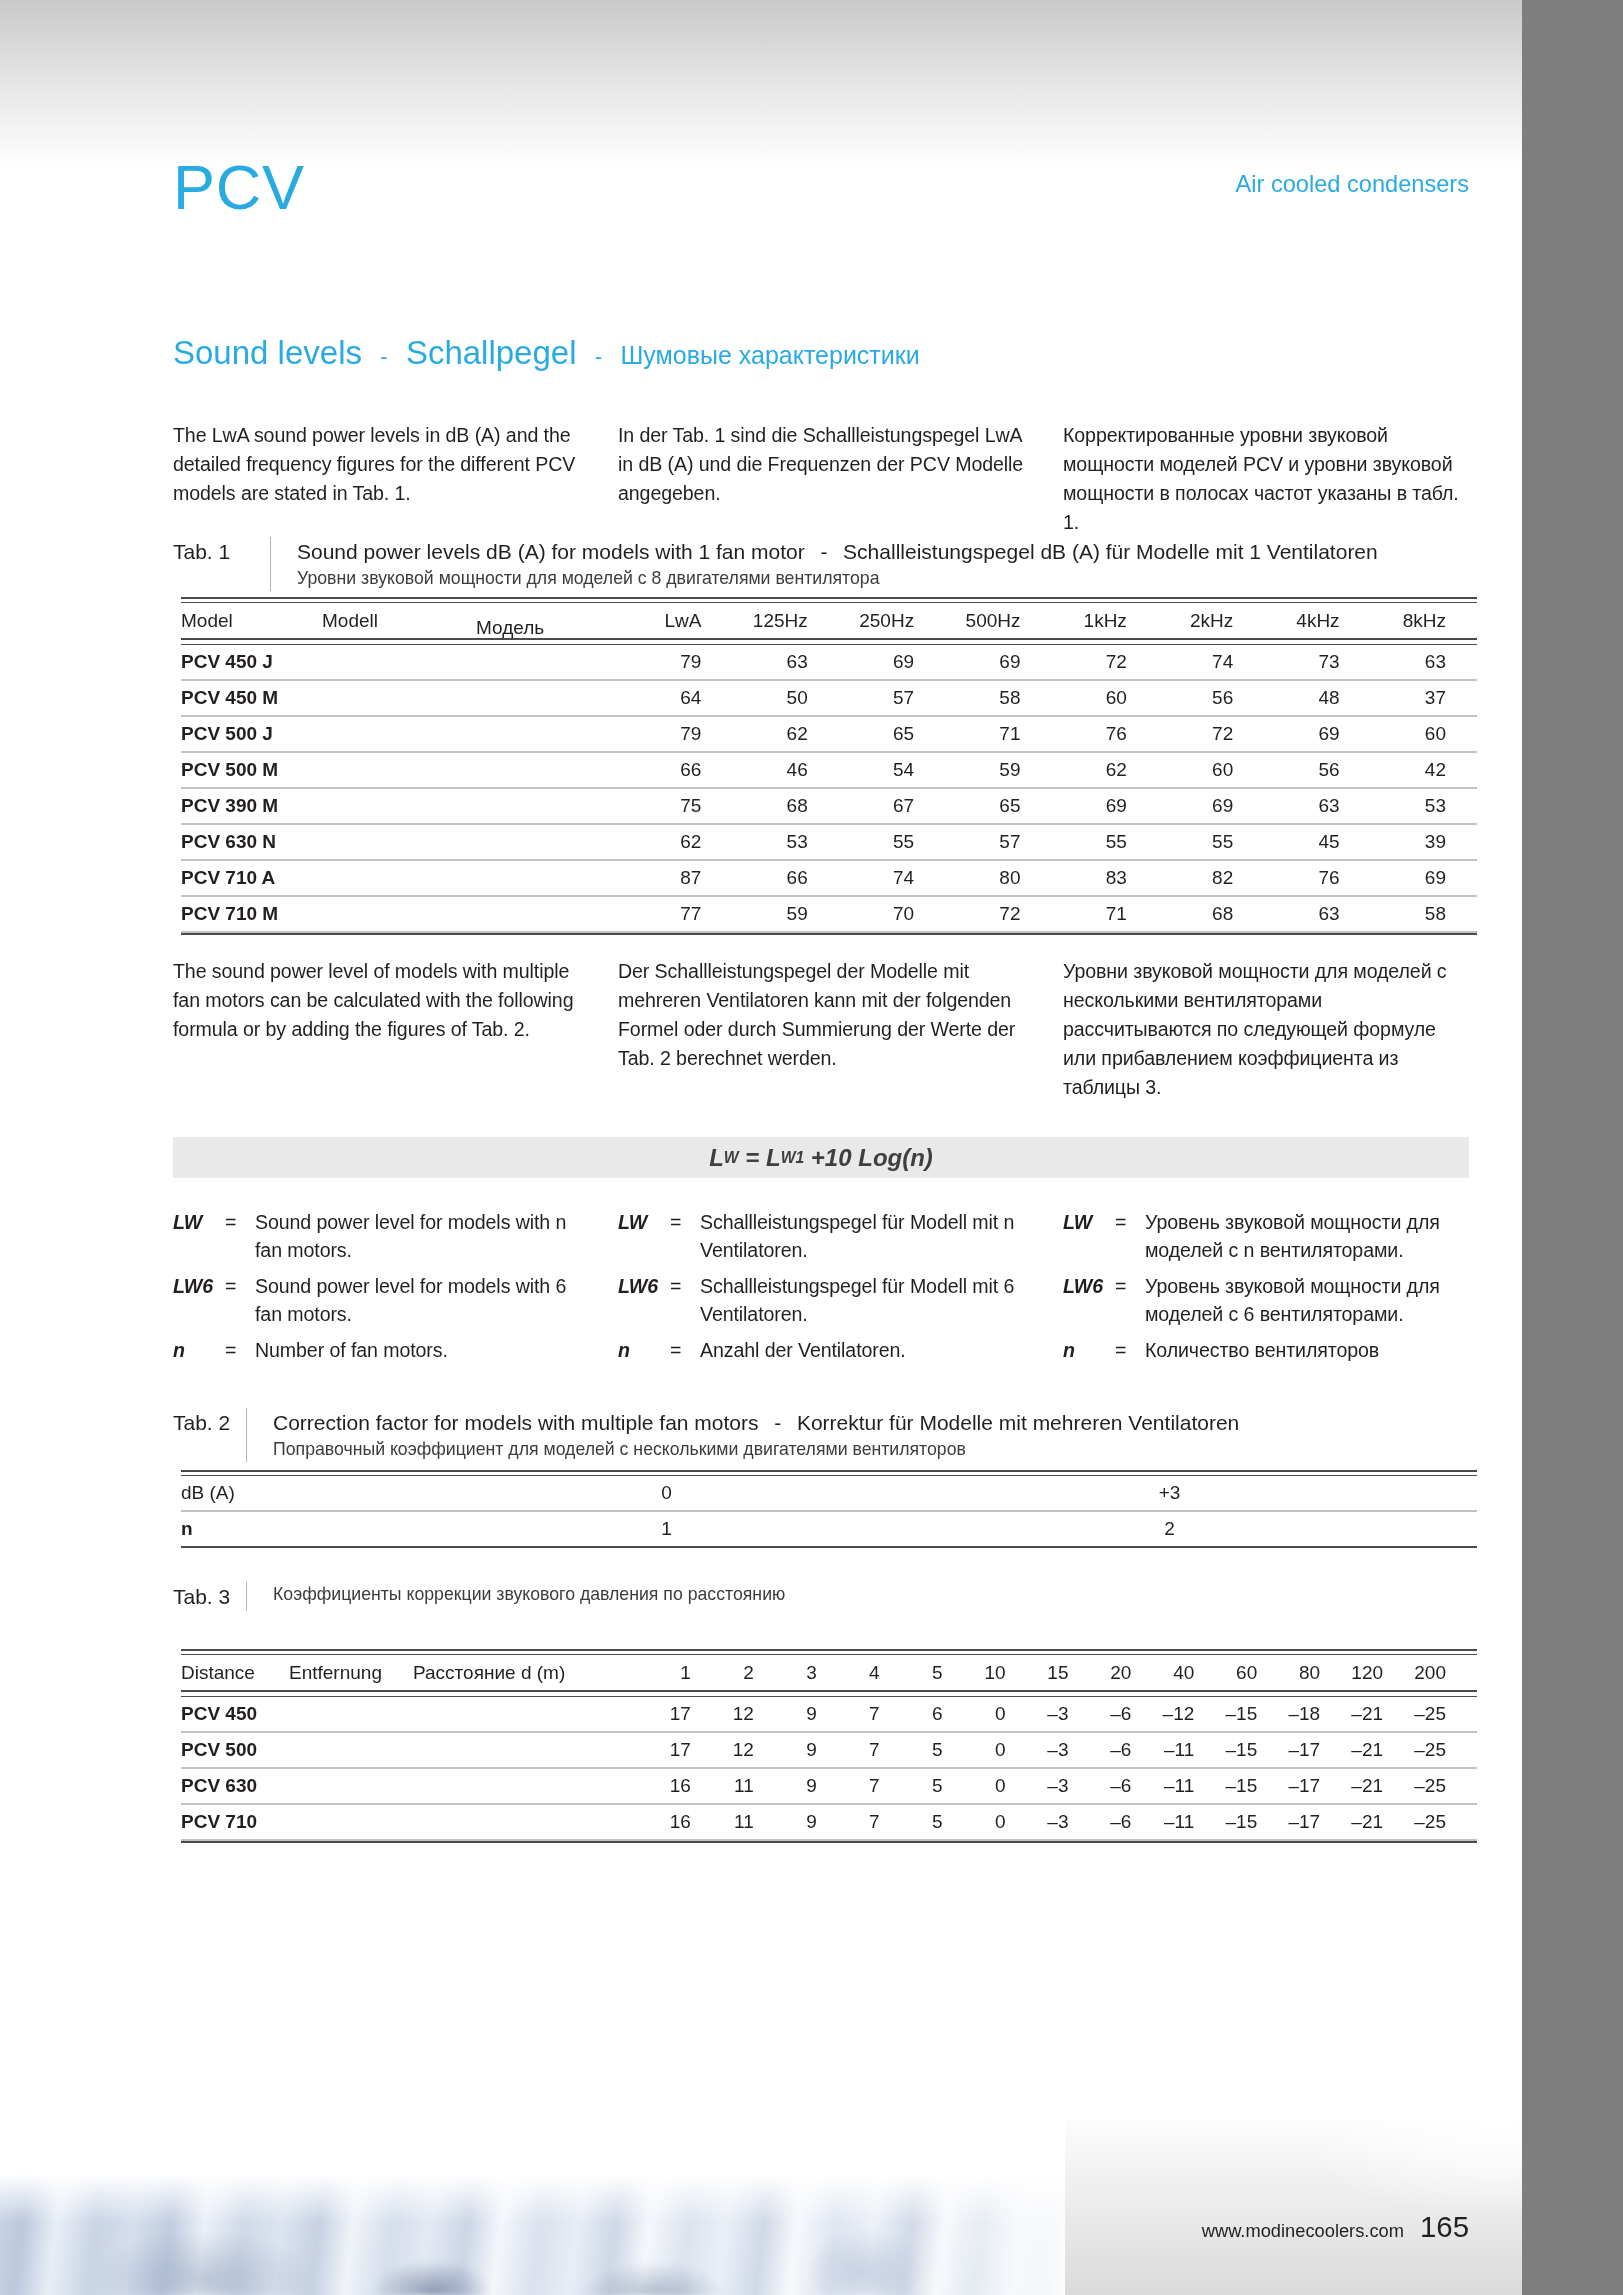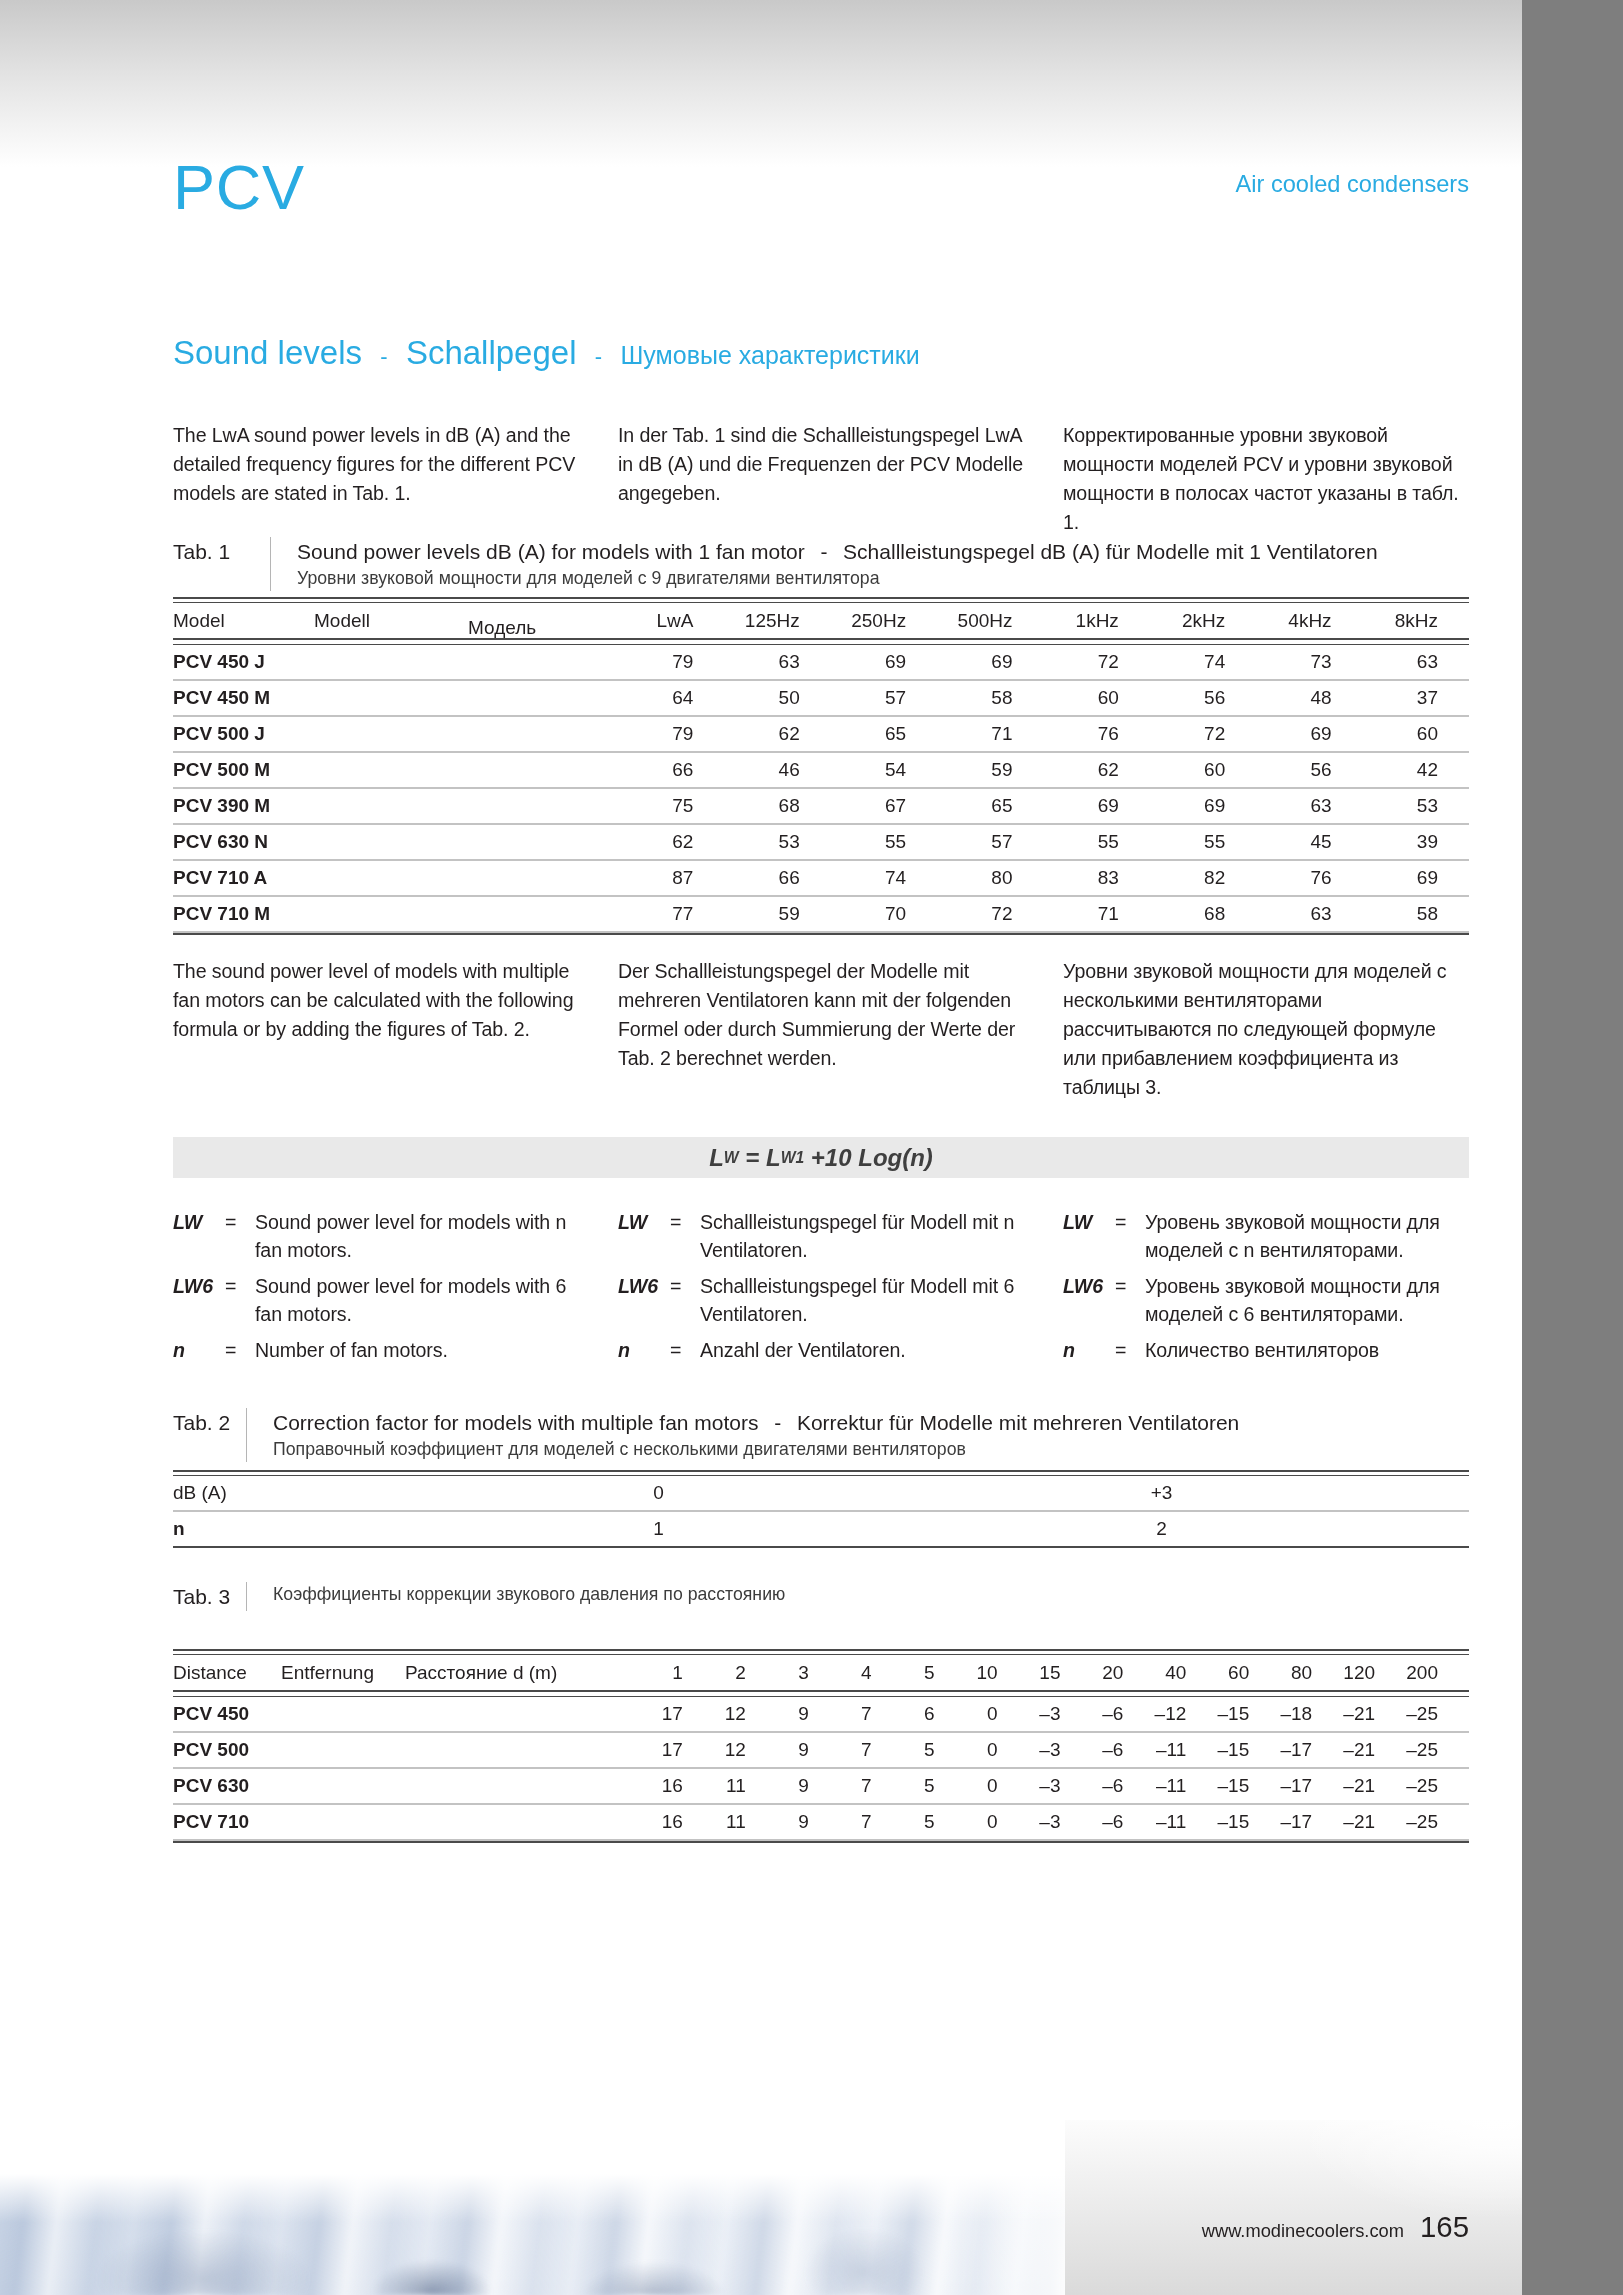--- a/index.html
+++ b/index.html
@@ -35,21 +35,21 @@
   .tab-caption{position:absolute;left:0;display:flex;align-items:stretch;}
   .tab-label{width:73px;font-size:21px;line-height:29px;flex:0 0 auto;}
   .tab-caption-text{border-left:1.3px solid #b5b5b5;padding-left:26px;}
   .cap-line1{font-size:21px;line-height:29px;}
   .cap-line2{font-size:17.7px;line-height:25px;color:#3c3c3c;}
   .cap-dash{margin:0 15.7px;}
 
   
   .rule-dd{height:3.3px;border-top:2px solid #4a4a4a;border-bottom:0.7px solid #4a4a4a;}
   .rule-thick{height:0;border-top:2.6px solid #4a4a4a;}
-  .tbl{position:absolute;left:0;width:1296px;}
+  .tbl{position:absolute;left:8px;width:1296px;}
   .trow{display:flex;align-items:center;height:34px;border-bottom:2px double #c3c3c3;padding-right:31px;font-size:19px;}
   .trow.last{border-bottom:none;}
   .thead-row{display:flex;align-items:center;height:35px;padding-right:31px;font-size:19px;border-bottom:none;}
   .c-num{flex:1;text-align:right;}
   .bold{font-weight:bold;}
 
   
   .t1-c1{width:141px;}
   .t1-c2{width:154px;}
   .t1-c3{width:119px;margin-top:14px;}
@@ -129,21 +129,21 @@
       <div>In der Tab. 1 sind die Schallleistungspegel LwA in dB (A) und die Frequenzen der PCV Modelle angegeben.</div>
       <div>Корректированные уровни звуковой мощности моделей PCV и уровни звуковой мощности в полосах частот указаны в табл. 1.</div>
     </div>
 
     <div class="tab-caption" style="top:537px;gap:24px;">
       <div class="tab-label">Tab. 1</div>
       <div class="tab-caption-text">
         <div class="cap-line1">
           <span>Sound power levels dB (A) for models with 1 fan motor</span><span class="cap-dash">-</span><span>Schallleistungspegel dB (A) für Modelle mit 1 Ventilatoren</span>
         </div>
-        <div class="cap-line2">Уровни звуковой мощности для моделей с 9 двигателями вентилятора</div>
+        <div class="cap-line2">Уровни звуковой мощности для моделей с 8 двигателями вентилятора</div>
       </div>
     </div>
 
     <div class="tbl" style="top:597px;">
       <div class="rule-dd"></div>
       <div class="thead-row">
         <div class="t1-c1">Model</div>
         <div class="t1-c2">Modell</div>
         <div class="t1-c3">Модель</div>
         <div class="c-num">LwA</div>

